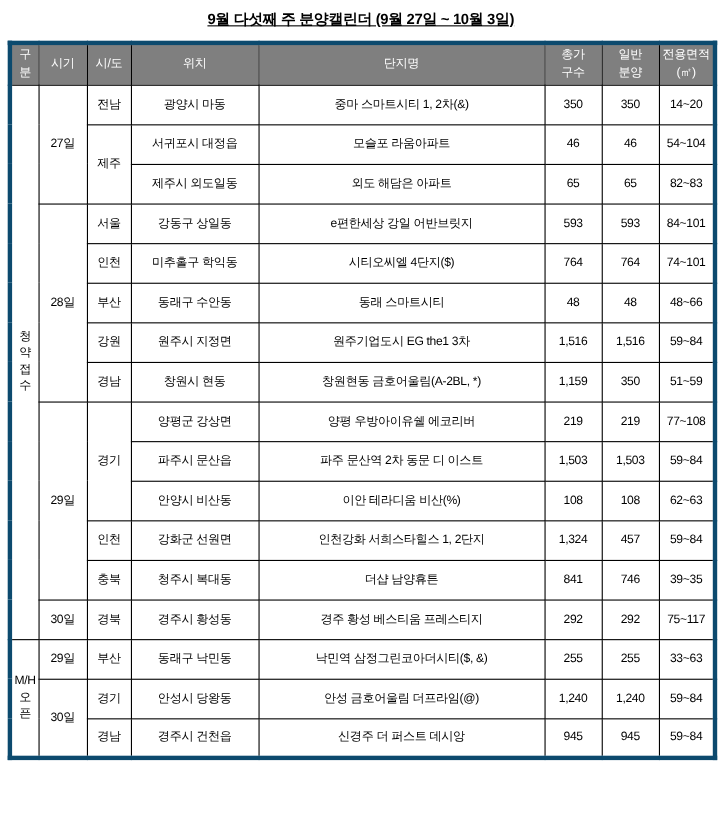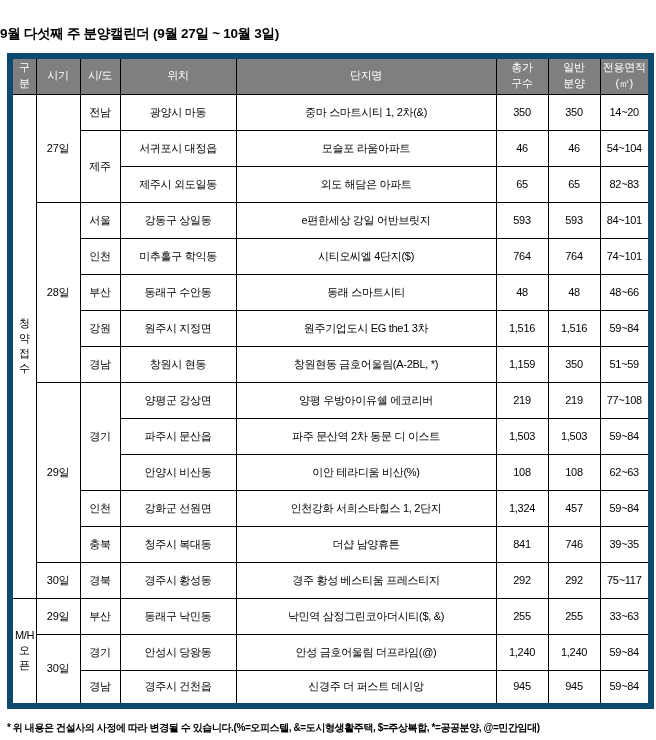--- a/index.html
+++ b/index.html
@@ -12,31 +12,33 @@
     color: #000;
     -webkit-font-smoothing: antialiased;
   }
   .page {
     width: 656px;
     height: 740px;
     overflow: hidden;
     background: #fff;
   }
   .title {
+    text-align: center;
     font-weight: bold;
     font-size: 13.5px;
-    padding-top: 25px;
+    padding-top: 9px;
     letter-spacing: -0.3px;
+    text-decoration: underline;
   }
   table.calendar {
     border-collapse: collapse;
     table-layout: fixed;
     width: 641px;
     margin: 10px 0 12px 7px;
-    border: 6px solid #0c4a6e;
+    border: 4px solid #0c4a6e;
   }
   th, td {
     border: 1px solid #000;
     text-align: center;
     vertical-align: middle;
     white-space: pre-line;
     font-size: 11px;
     padding: 0 2px;
     box-sizing: border-box;
     overflow: hidden;
@@ -236,17 +238,13 @@
           <td>경남</td>
           <td>경주시 건천읍</td>
           <td>신경주 더 퍼스트 데시앙</td>
           <td>945</td>
           <td>945</td>
           <td>59~84</td>
         </tr>
       </tbody>
   </table>
 
-  <div class="footnotes">
-    <div class="fn">* 위 내용은 건설사의 사정에 따라 변경될 수 있습니다.(%=오피스텔, &amp;=도시형생활주택, $=주상복합, *=공공분양, @=민간임대)</div>
-    <div class="fn">* 1순위 해당지역 청약 접수일 기준</div>
-  </div>
 </div>
 
 </body></html>

